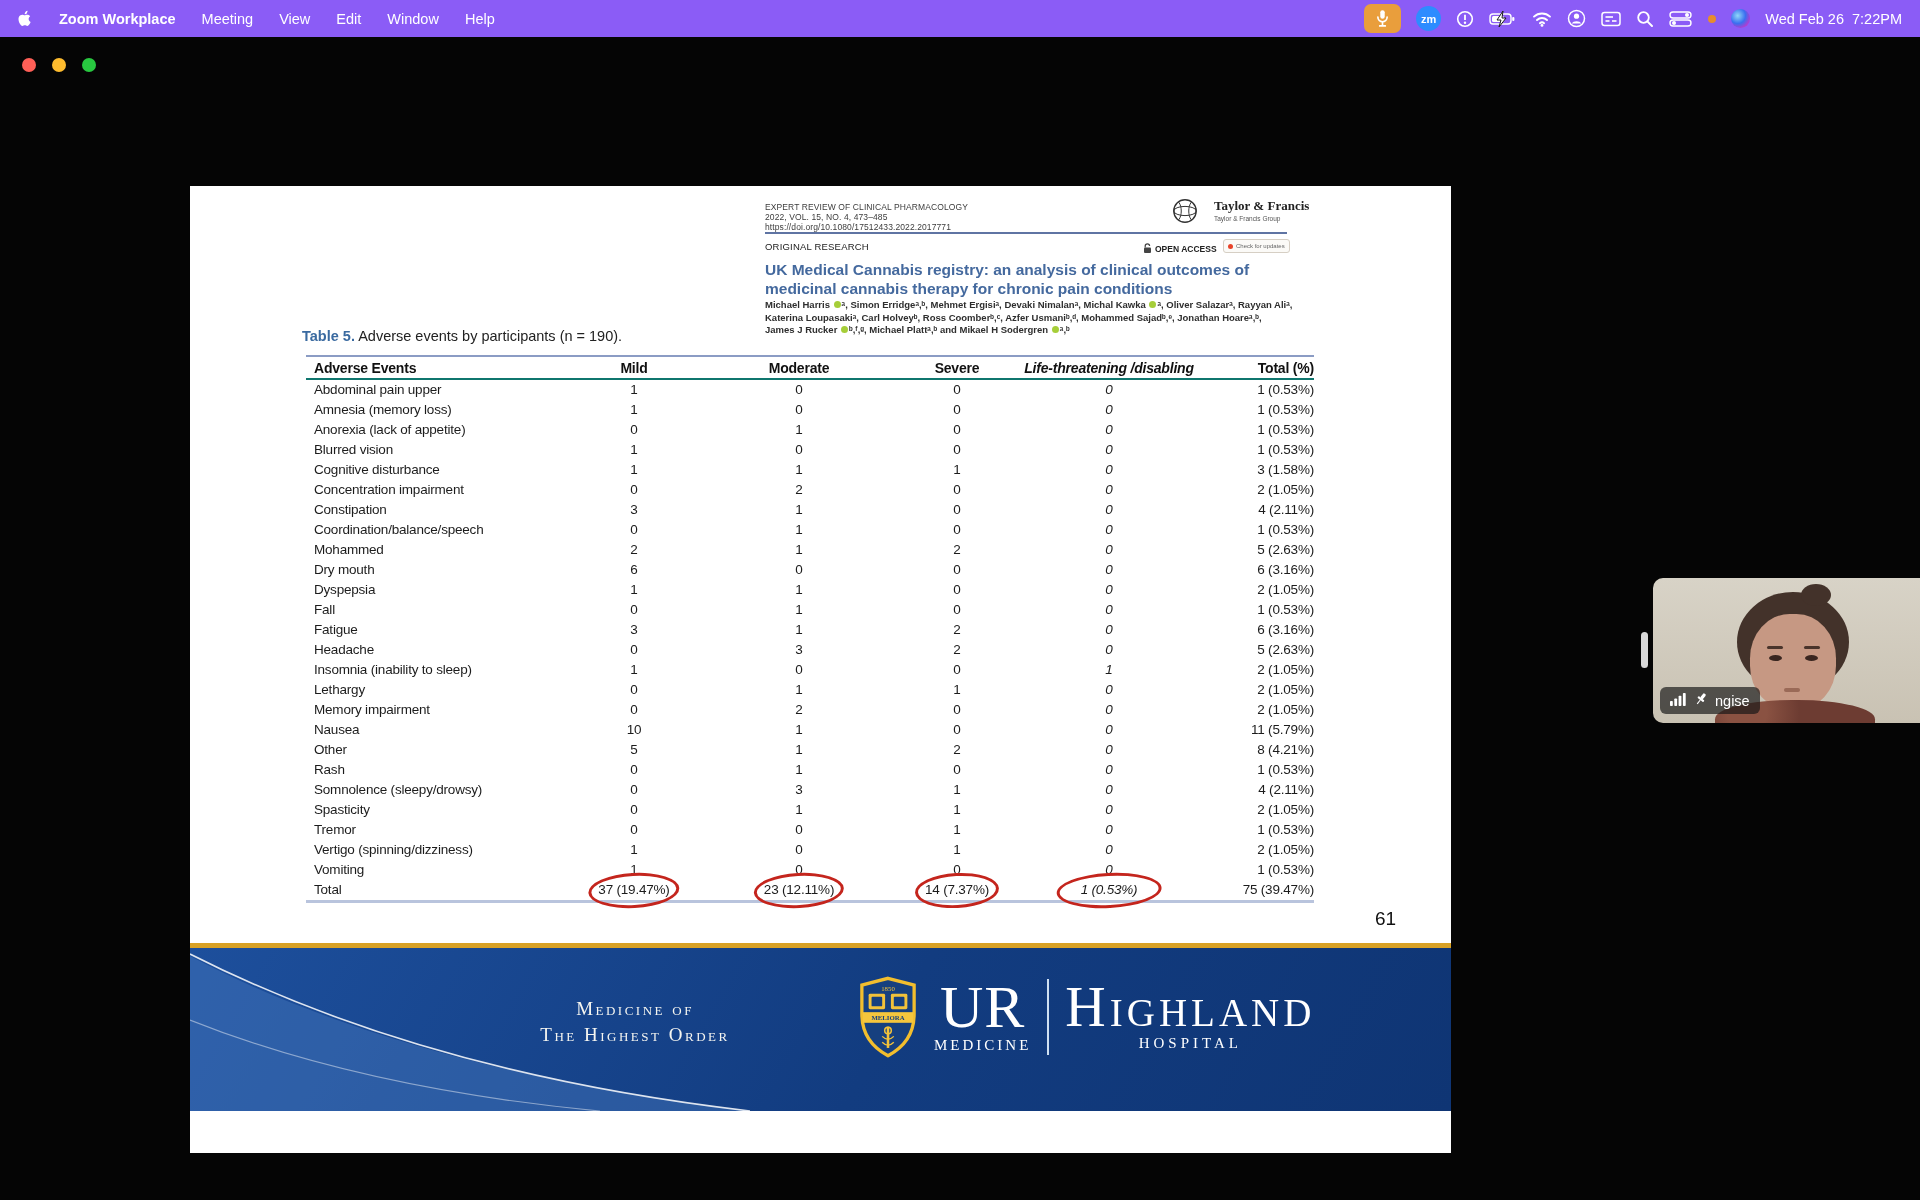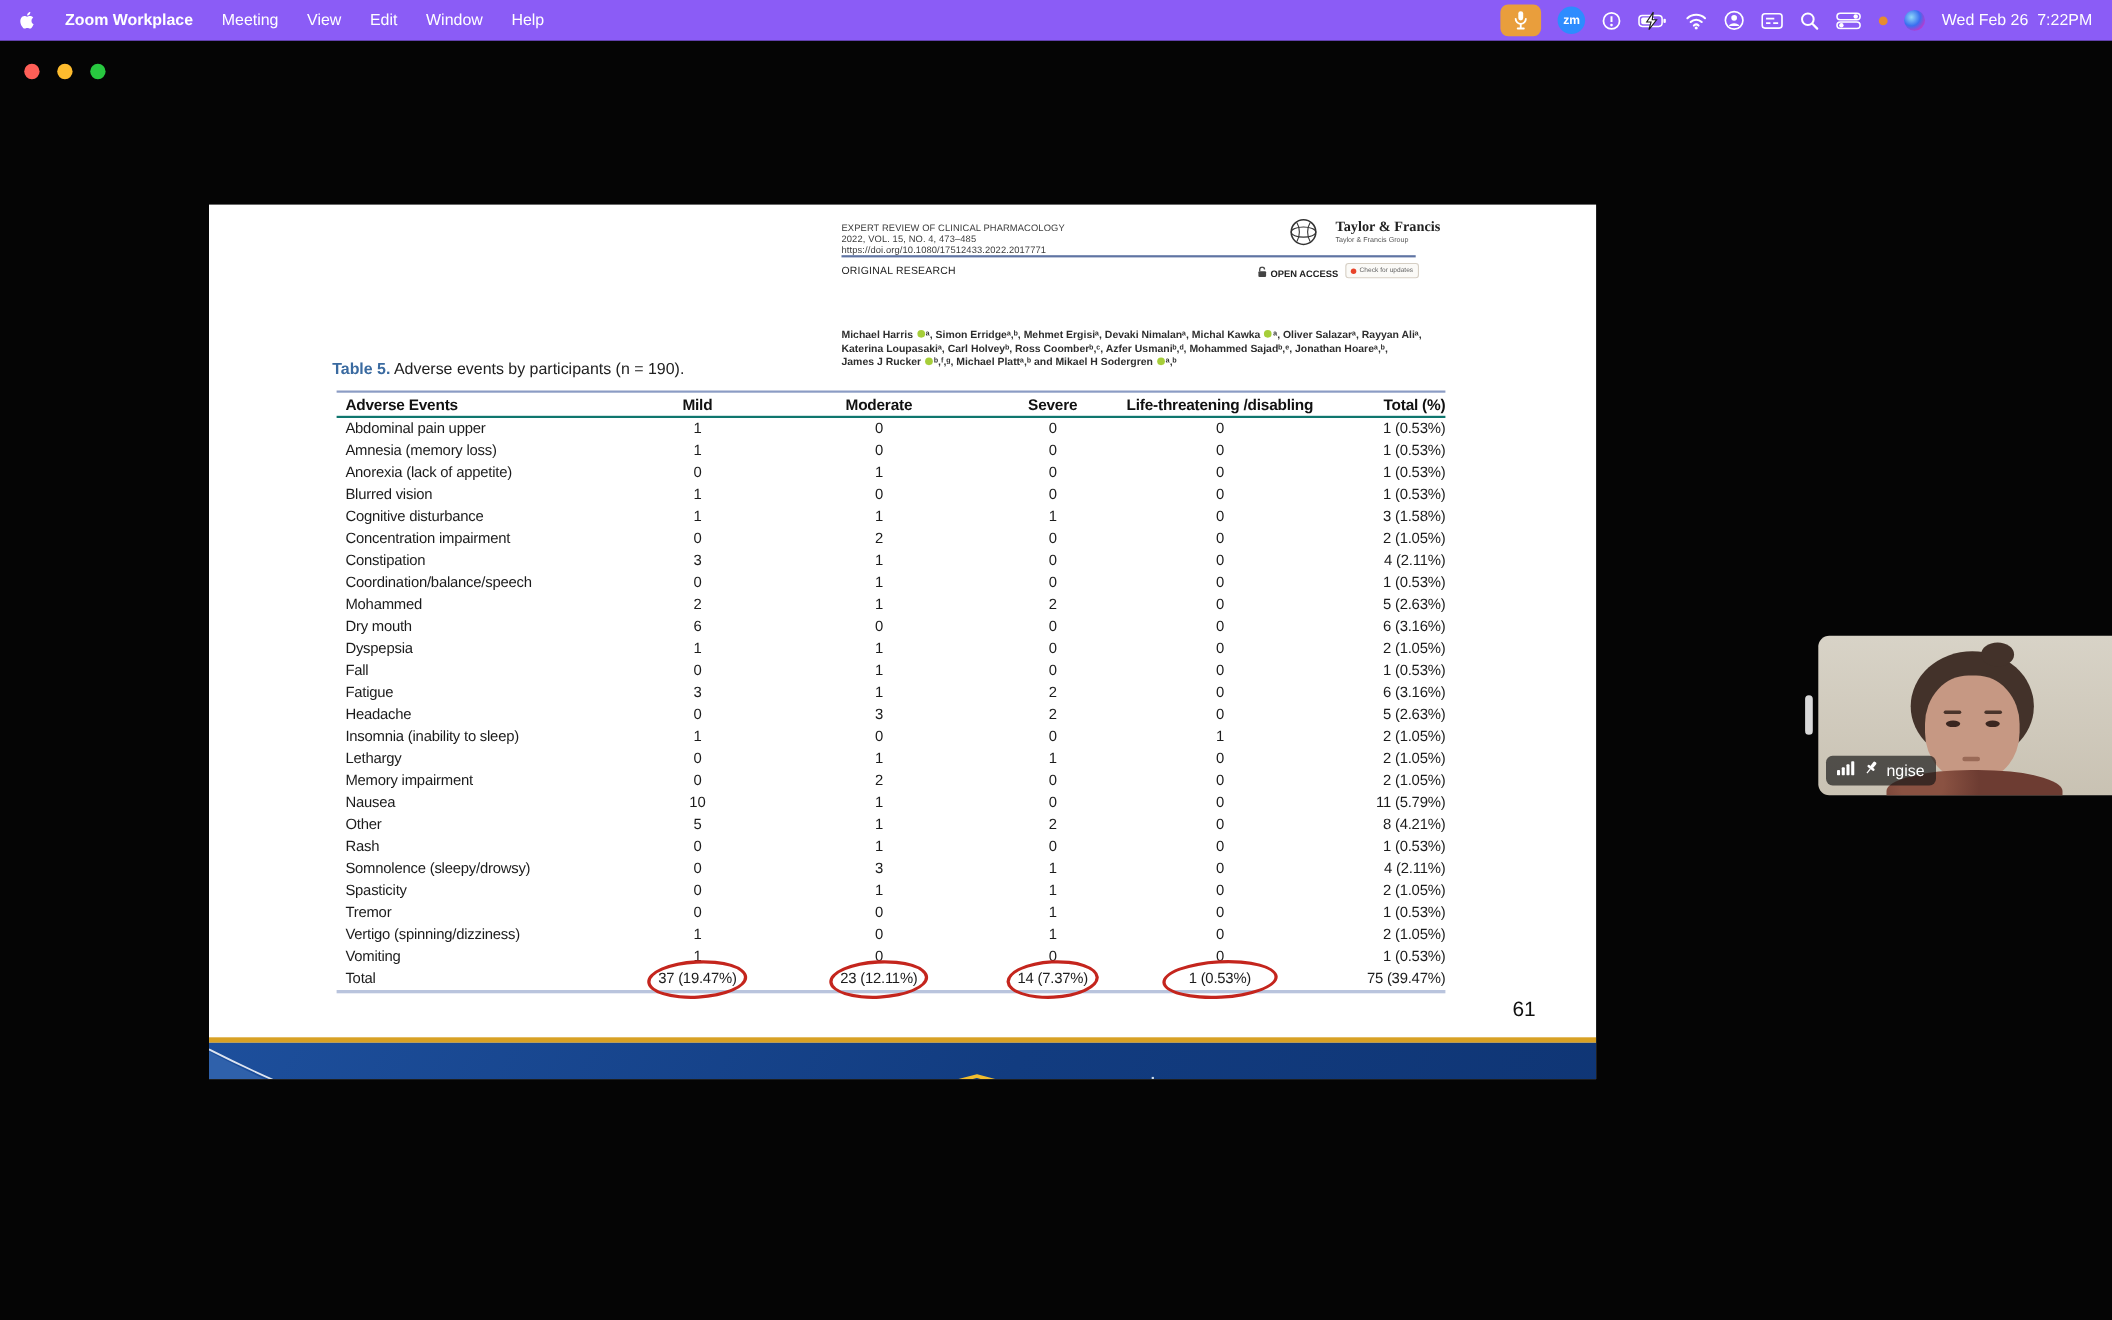--- a/index.html
+++ b/index.html
@@ -21,21 +21,21 @@
   .siri-ico{width:19px;height:19px;border-radius:50%;
             background:radial-gradient(circle at 35% 35%,#8fd8f8,#3a6ff0 45%,#b43bd0 75%,#e0457b);}
   .menu-clock{white-space:pre;}
 
   
   .traffic{position:absolute;top:58px;left:22px;display:flex;gap:16px;}
   .traffic span{width:14px;height:14px;border-radius:50%;display:block;}
   .t-close{background:#ff5f57;} .t-min{background:#febc2e;} .t-zoom{background:#28c840;}
 
   
-  .slide{position:absolute;left:190px;top:186px;width:1261px;height:795px;background:#ffffff;overflow:hidden;}
+  .slide{position:absolute;left:190px;top:186px;width:1261px;height:967px;background:#ffffff;overflow:hidden;}
 
   
   .journal-block{position:absolute;left:575px;top:16px;font-size:8.5px;line-height:10px;color:#3c3c3c;letter-spacing:.1px;}
   .tf-logo{position:absolute;left:982px;top:12px;display:flex;align-items:flex-start;gap:16px;}
   .tf-text .tf-name{font-family:"Liberation Serif",serif;font-weight:700;font-size:13px;color:#222;}
   .tf-text .tf-group{font-size:6.5px;color:#555;margin-top:1px;}
   .header-rule{position:absolute;left:575px;top:46px;width:522px;height:2px;background:#5f74a3;}
   .section-row{position:absolute;left:575px;top:55px;width:522px;height:13px;}
   .section-label{position:absolute;left:0;top:0;font-size:9.5px;color:#222;letter-spacing:.2px;}
   .oa{position:absolute;left:378px;top:-1px;display:flex;align-items:center;gap:3px;}
@@ -53,21 +53,21 @@
   .table-caption .cap-label{color:#3a6aa0;font-weight:700;}
   .ae-table{position:absolute;left:116px;top:169px;width:1008px;}
   .t-header{position:relative;height:25px;border-top:2px solid #8b9cc4;border-bottom:2px solid #0f766e;box-sizing:border-box;}
   .t-header .cell{font-weight:700;font-size:14px;line-height:22px;color:#111;}
   .t-row{position:relative;height:20px;}
   .cell{position:absolute;top:0;line-height:20px;font-size:13.5px;color:#1c1c1c;white-space:nowrap;letter-spacing:-.2px;}
   .c0{left:8px;}
   .c1{left:328px;transform:translateX(-50%);}
   .c2{left:493px;transform:translateX(-50%);}
   .c3{left:651px;transform:translateX(-50%);}
-  .c4{left:803px;transform:translateX(-50%);}
+  .c4{left:803px;transform:translateX(-50%);font-style:italic;}
   .c5{right:0;text-align:right;}
   .t-bottom{height:0;border-bottom:3px solid #b9c4dd;}
   .circ{position:relative;display:inline-block;}
   .circ::after{content:"";position:absolute;left:-10px;right:-10px;top:-7px;bottom:-8px;
                border:3px solid #c4251d;border-radius:50%;}
   .circ.wide::after{left:-24px;right:-24px;}
   .t-row.total .circ:nth-of-type(1)::after{transform:rotate(-3deg);}
   .page-number{position:absolute;left:1185px;top:722px;font-size:19px;color:#111;}
 
   
@@ -237,20 +237,21 @@
           </svg>
       </span>
       <span class="oa-label">OPEN ACCESS</span>
     </span>
     <span class="check-badge">
       <span class="check-dot"></span>
       <span class="check-txt">Check for updates</span>
     </span>
   </div>
 
+  <div class="paper-title">UK Medical Cannabis registry: an analysis of clinical outcomes of medicinal cannabis therapy for chronic pain conditions</div>
 
   <div class="authors" id="authors">
       <div class="author-line">Michael Harris <span class="orcid"></span>ᵃ, Simon Erridgeᵃ,ᵇ, Mehmet Ergisiᵃ, Devaki Nimalanᵃ, Michal Kawka <span class="orcid"></span>ᵃ, Oliver Salazarᵃ, Rayyan Aliᵃ,</div>
       <div class="author-line">Katerina Loupasakiᵃ, Carl Holveyᵇ, Ross Coomberᵇ,ᶜ, Azfer Usmaniᵇ,ᵈ, Mohammed Sajadᵇ,ᵉ, Jonathan Hoareᵃ,ᵇ,</div>
       <div class="author-line">James J Rucker <span class="orcid"></span>ᵇ,ᶠ,ᵍ, Michael Plattᵃ,ᵇ and Mikael H Sodergren <span class="orcid"></span>ᵃ,ᵇ</div>
     </div>
 
   <div class="table-caption">
     <span class="cap-label">Table 5.</span><span> Adverse events by participants (n = 190).</span>
   </div>

